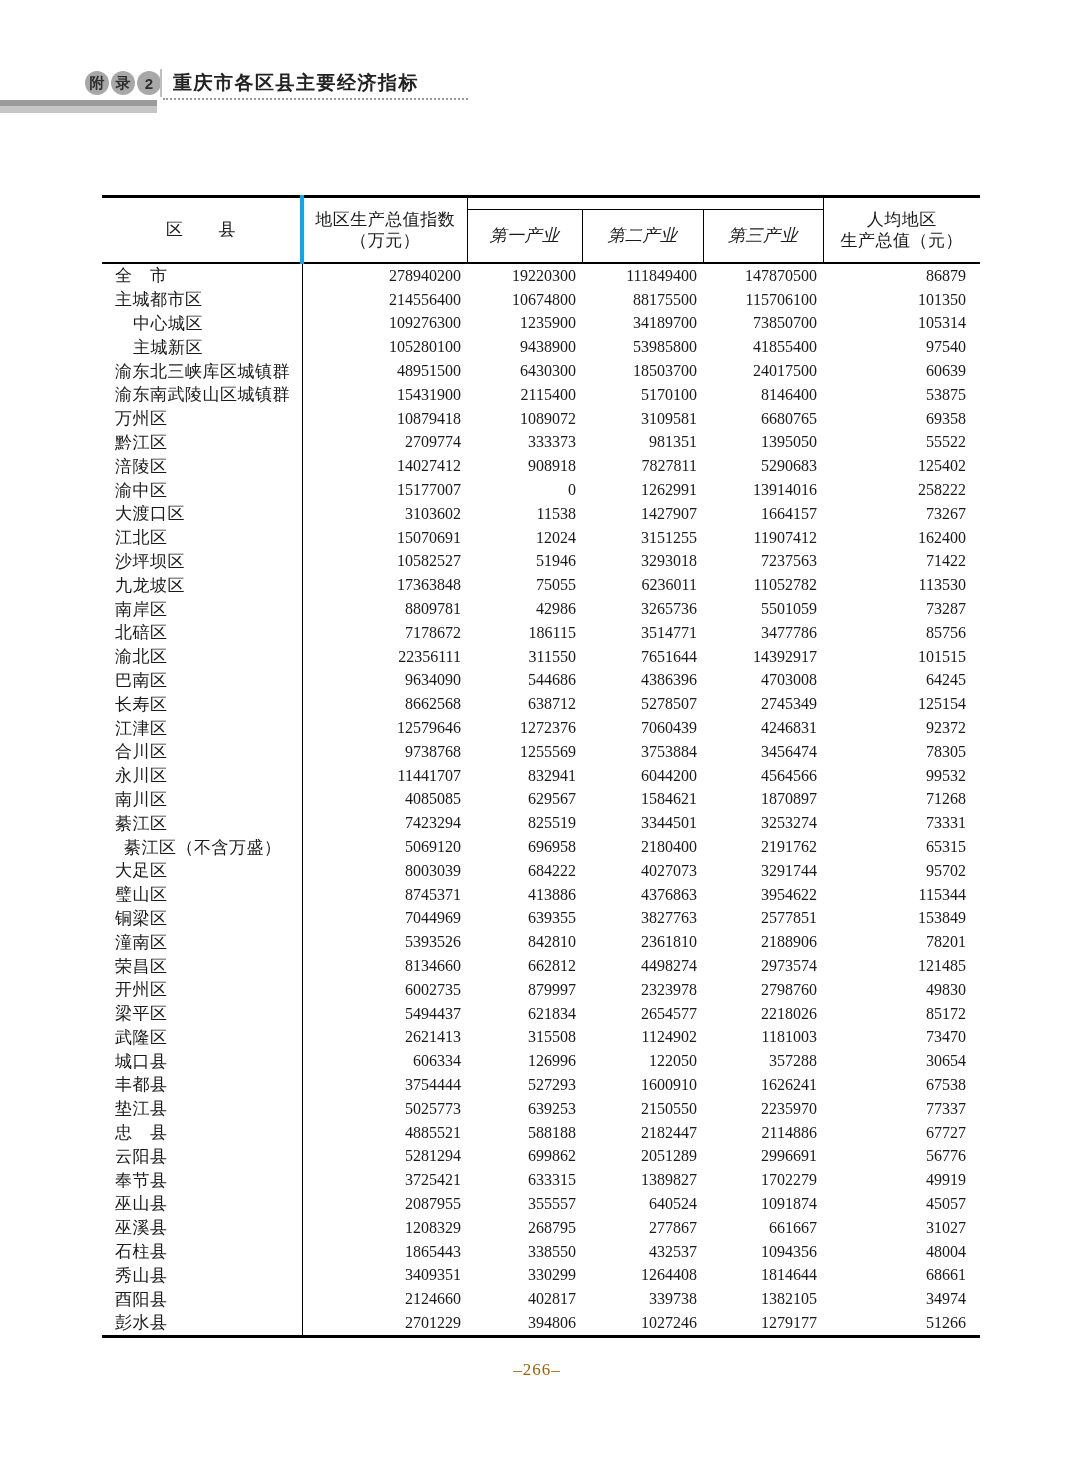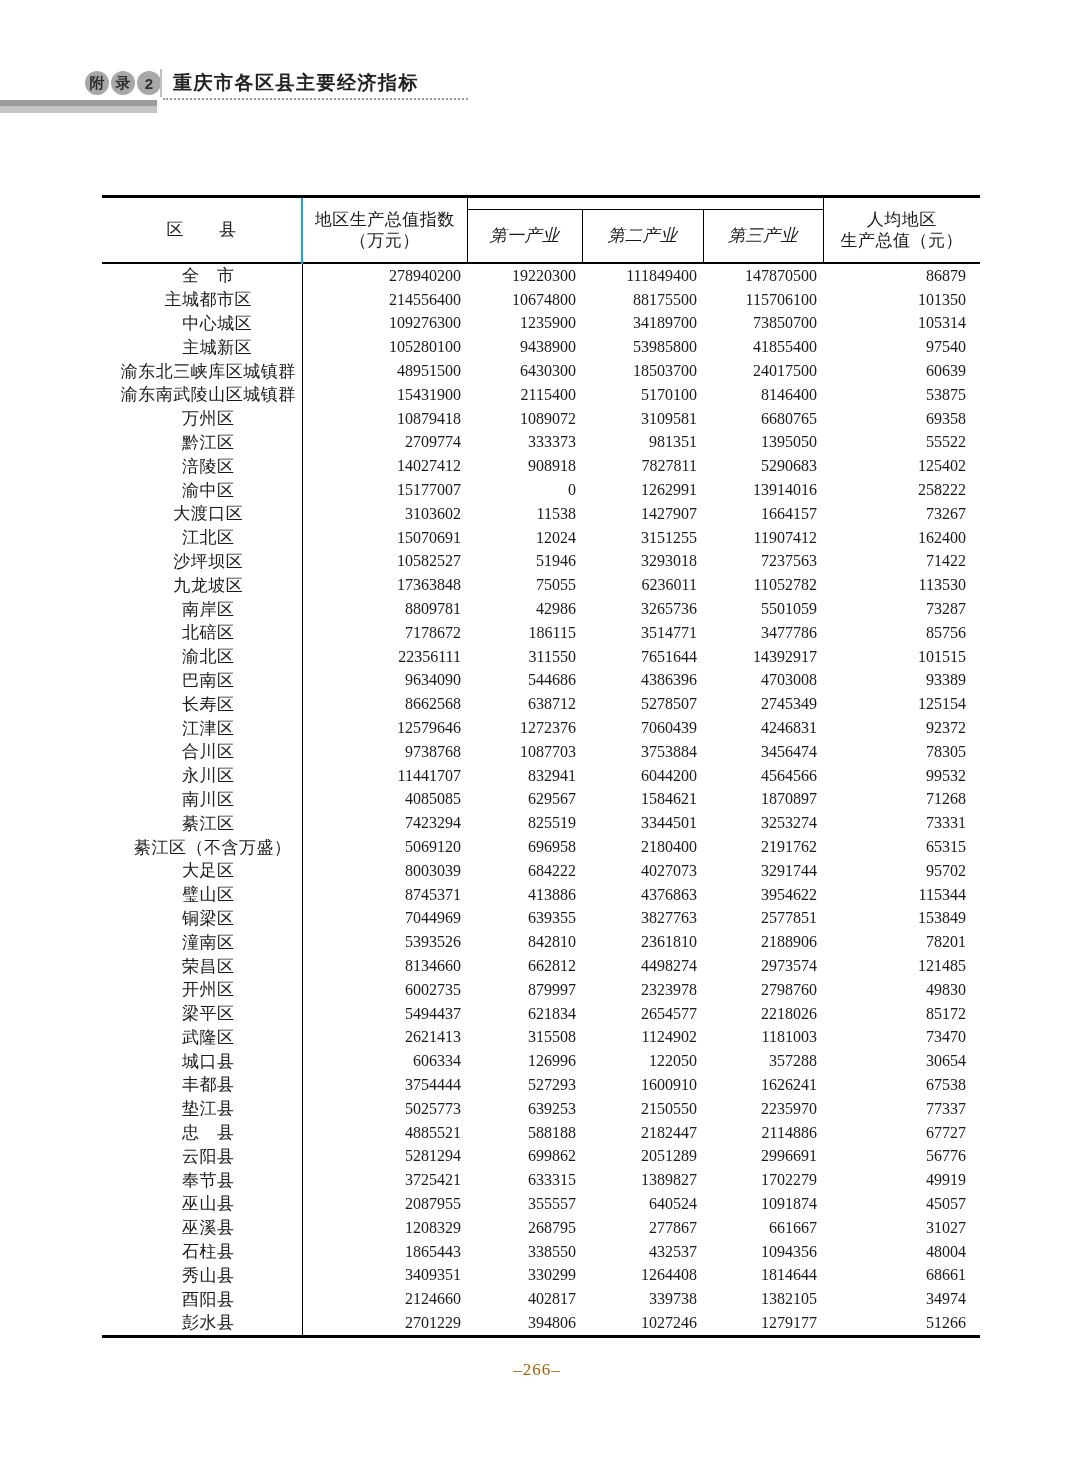--- a/index.html
+++ b/index.html
@@ -33,31 +33,31 @@
   .gdp-table{
     position:absolute;left:102px;top:195px;width:878px;
     border-collapse:collapse;table-layout:fixed;
     border-top:3px solid #000;border-bottom:3px solid #000;
   }
   .gdp-table thead{border-bottom:2px solid #000;}
   .gdp-table th{
     font-weight:normal;font-size:17px;text-align:center;vertical-align:middle;
     line-height:1.25;padding:0;color:#1a1a1a;letter-spacing:0.5px;
   }
-  .th-region{border-right:2px solid #0ea5e9;}
+  .th-region{border-right:4px solid #0ea5e9;}
   .th-gdp{border-right:1px solid #000;}
   .th-spanner{height:11px;border-bottom:1px solid #000;border-right:1px solid #000;}
   .th-industry{height:52px;border-right:1px solid #000;font-style:italic;}
   .th-industry:last-of-type{border-right:1px solid #000;}
   .gdp-table td{
     height:23.8px;padding:0;font-size:16px;vertical-align:middle;line-height:1;
     white-space:nowrap;color:#1a1a1a;
   }
   td.region{
-    text-align:center;padding-left:13px;font-size:17px;letter-spacing:0.5px;
+    text-align:left;padding-left:13px;font-size:17px;letter-spacing:0.5px;
     border-right:1px solid #000;
   }
   td.num{text-align:right;padding-right:6px;}
   td.num-last{padding-right:14px;}
   
   .page-footer{
     position:absolute;left:0;top:1360px;width:100%;text-align:center;
     font-size:17px;color:#a16207;letter-spacing:1px;
   }
 </style>
@@ -241,42 +241,42 @@
           <td class="num">7651644</td>
           <td class="num">14392917</td>
           <td class="num num-last">101515</td>
         </tr>
         <tr>
           <td class="region">巴南区</td>
           <td class="num">9634090</td>
           <td class="num">544686</td>
           <td class="num">4386396</td>
           <td class="num">4703008</td>
-          <td class="num num-last">93389</td>
+          <td class="num num-last">64245</td>
         </tr>
         <tr>
           <td class="region">长寿区</td>
           <td class="num">8662568</td>
           <td class="num">638712</td>
           <td class="num">5278507</td>
           <td class="num">2745349</td>
           <td class="num num-last">125154</td>
         </tr>
         <tr>
           <td class="region">江津区</td>
           <td class="num">12579646</td>
           <td class="num">1272376</td>
           <td class="num">7060439</td>
           <td class="num">4246831</td>
           <td class="num num-last">92372</td>
         </tr>
         <tr>
           <td class="region">合川区</td>
           <td class="num">9738768</td>
-          <td class="num">1087703</td>
+          <td class="num">1255569</td>
           <td class="num">3753884</td>
           <td class="num">3456474</td>
           <td class="num num-last">78305</td>
         </tr>
         <tr>
           <td class="region">永川区</td>
           <td class="num">11441707</td>
           <td class="num">832941</td>
           <td class="num">6044200</td>
           <td class="num">4564566</td>

